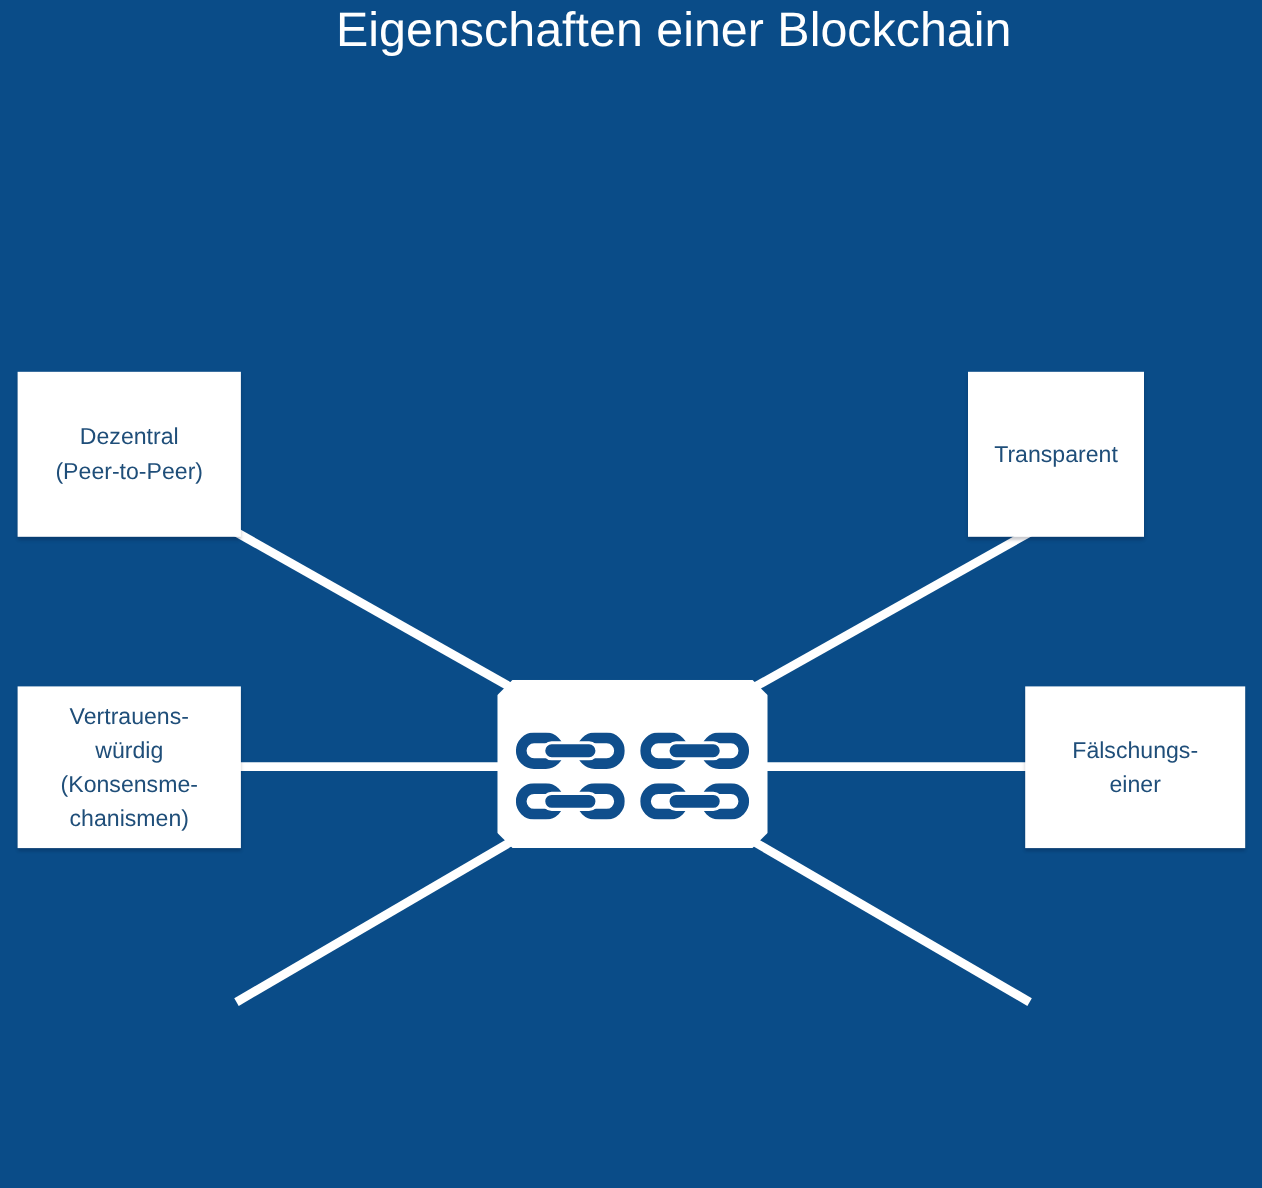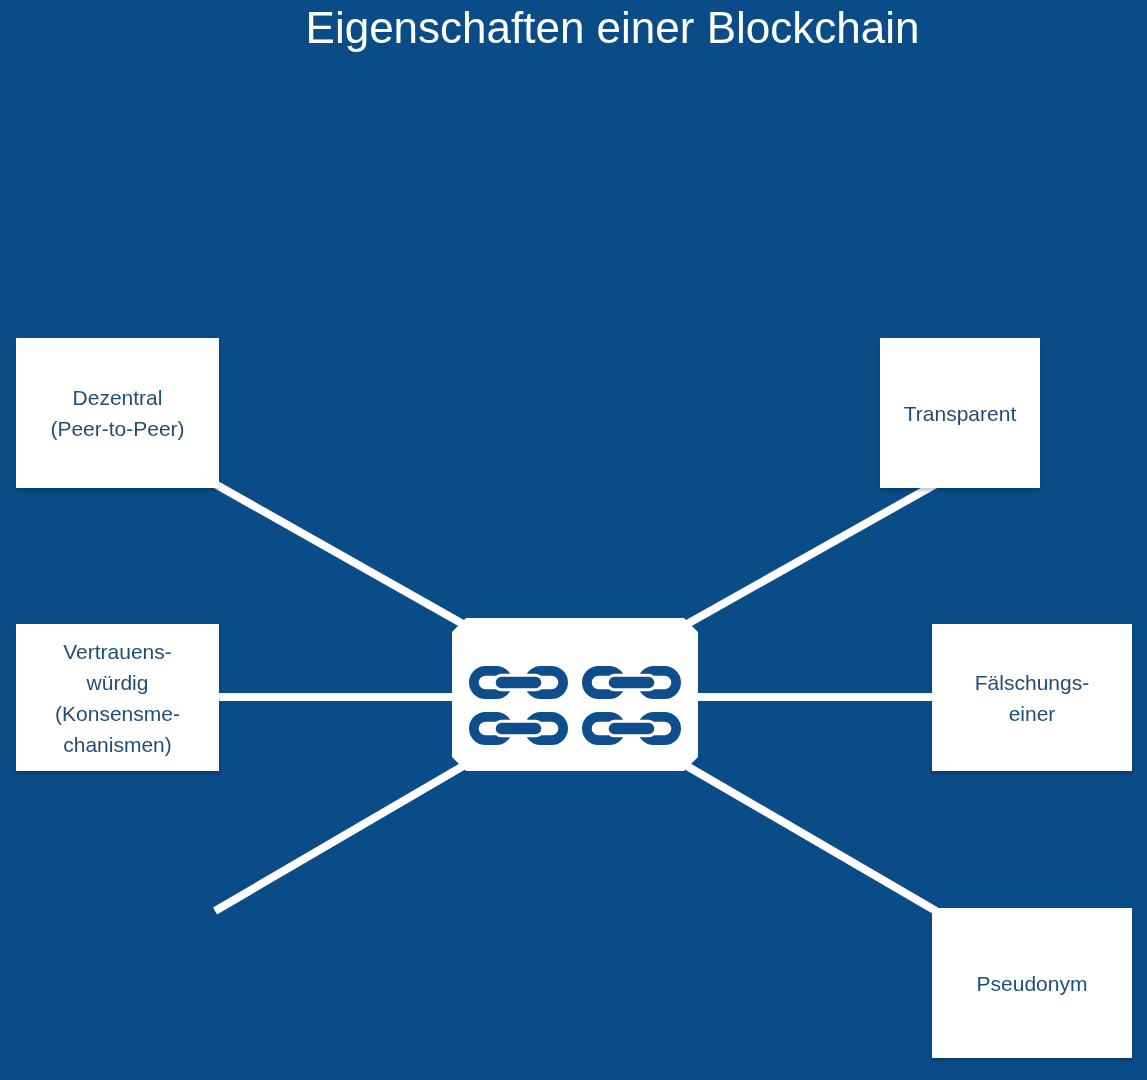--- a/index.html
+++ b/index.html
@@ -114,23 +114,20 @@
 
   <div class="pbox tr">
     <div class="ln">Transparent</div>
   </div>
 
   <div class="pbox mr">
     <div class="ln">Fälschungs-</div>
     <div class="ln">einer</div>
   </div>
 
-  <div class="pbox br">
-    <div class="ln">Pseudonym</div>
-  </div>
 
   <div class="center-node">
     <div class="chain-grid">
       <svg width="99" height="33" viewBox="0 0 102 34">
         <rect x="5" y="5" width="35" height="24" rx="12" ry="12" fill="none" stroke="#0F4E8C" stroke-width="10"></rect>
         <rect x="62" y="5" width="35" height="24" rx="12" ry="12" fill="none" stroke="#0F4E8C" stroke-width="10"></rect>
         <rect x="26" y="9.5" width="50" height="15" rx="7.5" ry="7.5" fill="#0F4E8C" stroke="#FFFFFF" stroke-width="3"></rect>
       </svg>
       <svg width="99" height="33" viewBox="0 0 102 34">
         <rect x="5" y="5" width="35" height="24" rx="12" ry="12" fill="none" stroke="#0F4E8C" stroke-width="10"></rect>

